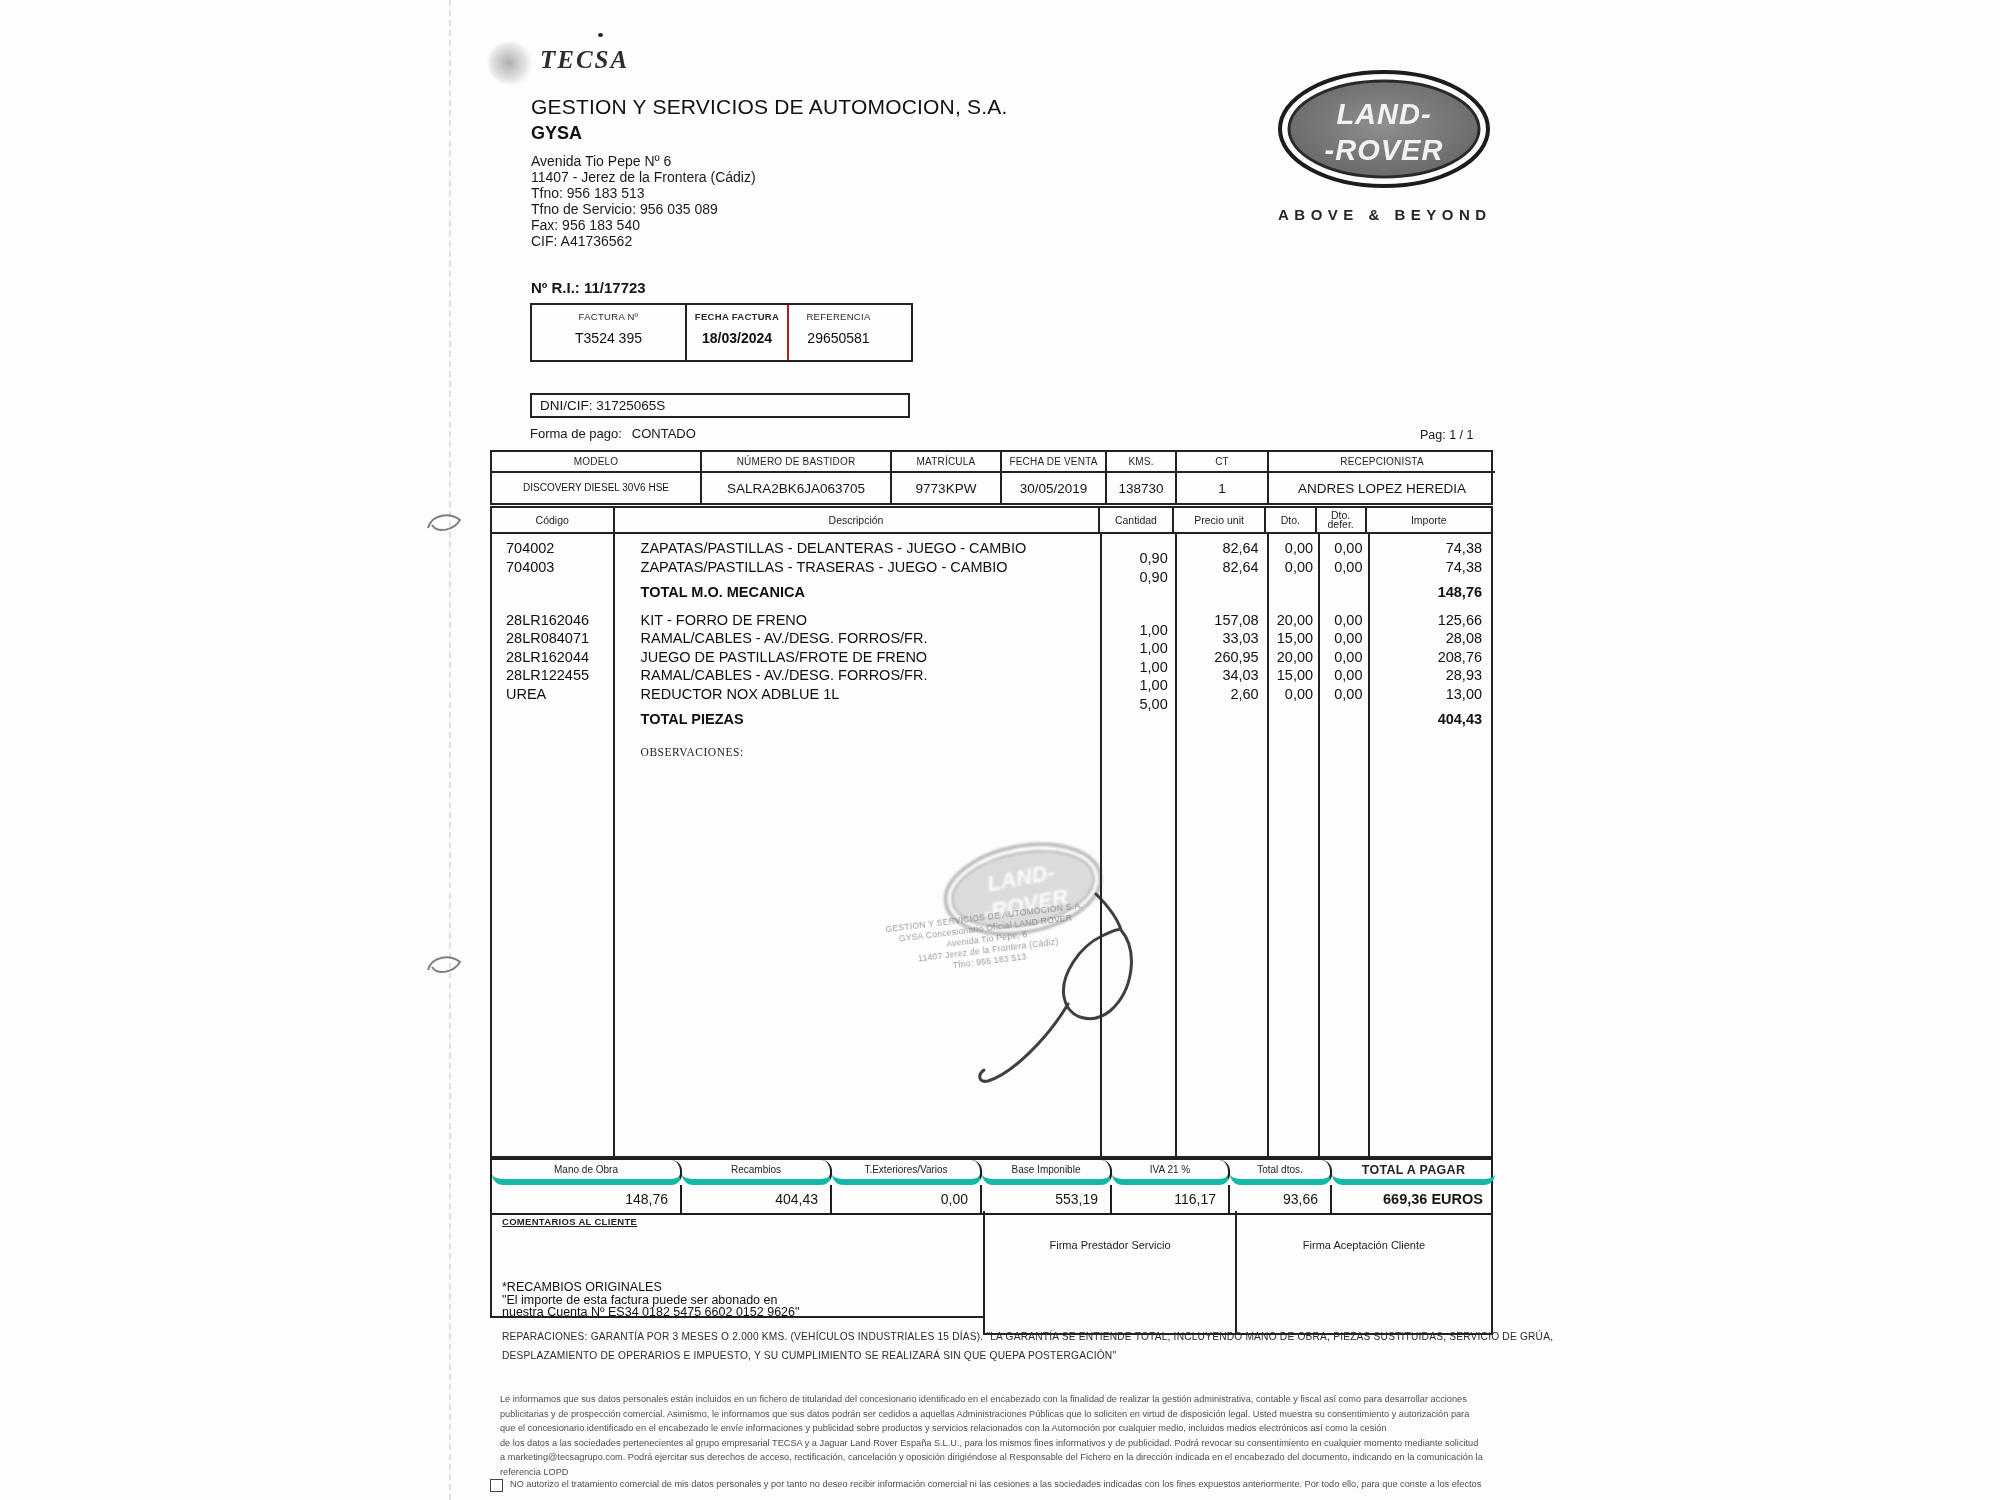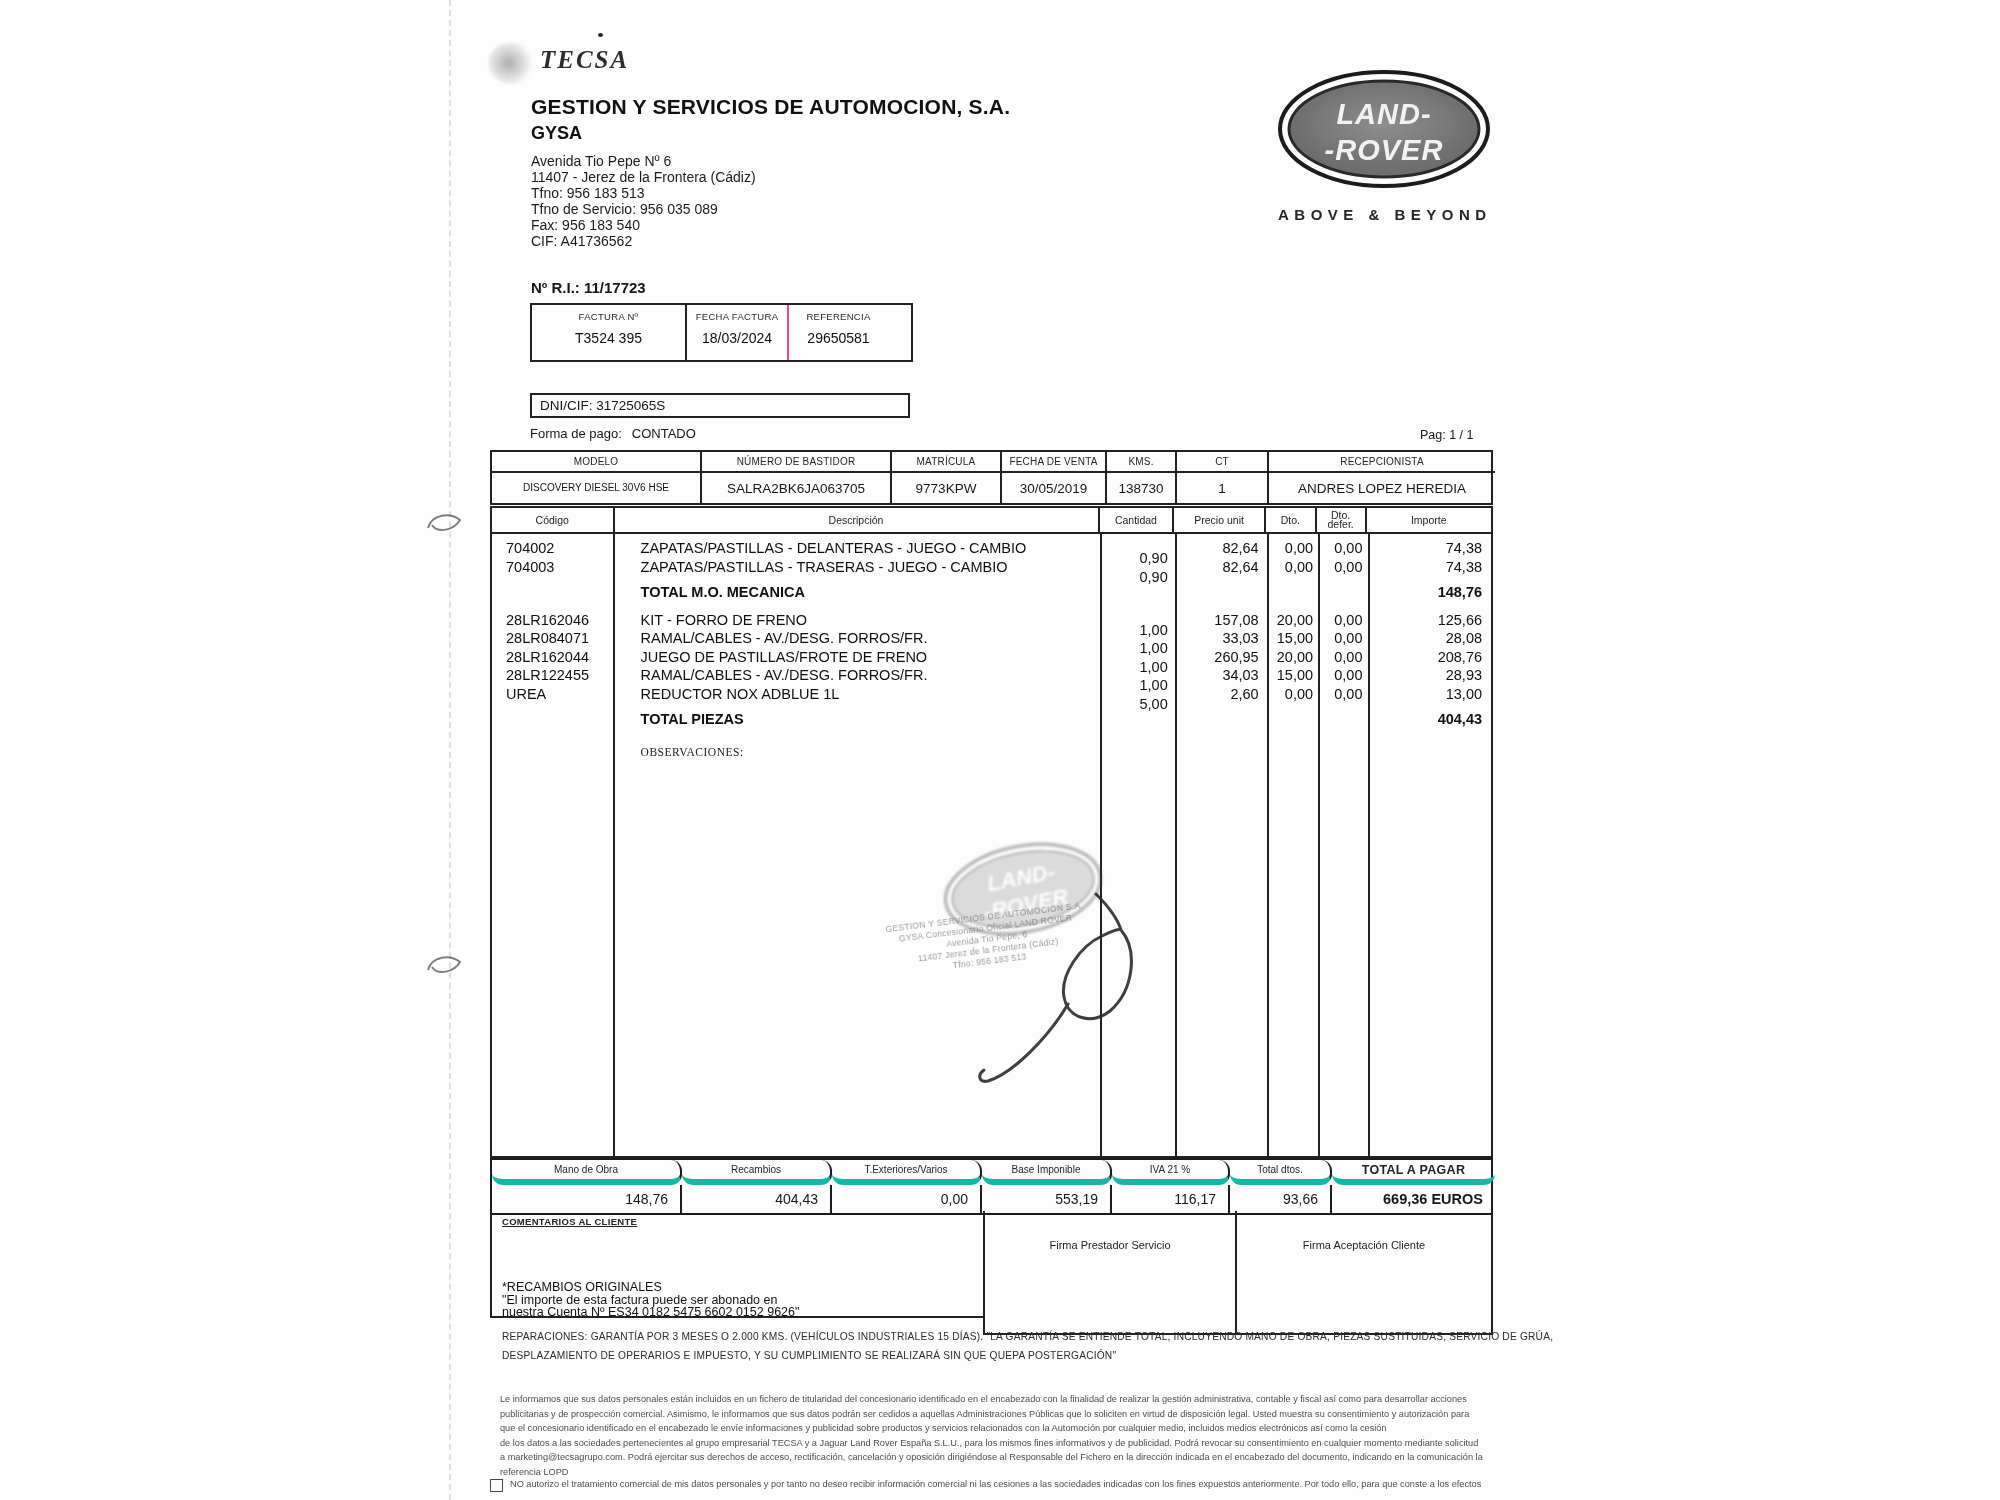--- a/index.html
+++ b/index.html
@@ -9,33 +9,33 @@
   
   .scanline{left:449px;top:0;width:0;height:1500px;border-left:2px dashed #c9c9c9;opacity:.55;}
   .dot{left:598px;top:33px;width:5px;height:4px;background:#222;border-radius:50%;}
   .swirl{opacity:.75;}
   
   .tecsa-smudge{left:488px;top:42px;width:46px;height:42px;border-radius:50%;
     background:radial-gradient(circle at 45% 50%, rgba(110,110,110,.55), rgba(170,170,170,.25) 55%, transparent 72%);
     filter:blur(1.2px);}
   .tecsa-text{left:540px;top:46px;font-family:"Liberation Serif",serif;font-style:italic;font-weight:bold;
     font-size:25px;letter-spacing:2px;color:#2d2d2d;filter:blur(.4px);}
-  .company-name{left:531px;top:95px;font-size:21px;font-weight:bold;letter-spacing:.2px;color:#111;}
+  .company-name{left:531px;top:95px;font-size:21px;font-weight:normal;letter-spacing:.2px;color:#111;}
   .company-short{left:531px;top:123px;font-size:18px;font-weight:bold;color:#111;}
   .addr{left:531px;top:153px;font-size:14px;line-height:16px;color:#1b1b1b;}
   .ri{left:531px;top:279px;font-size:15px;font-weight:bold;}
   
   .lr-logo{left:1276px;top:68px;}
   .lr-tagline{left:1278px;top:206px;width:212px;text-align:center;font-size:15px;letter-spacing:5.5px;
     color:#262626;font-weight:bold;white-space:nowrap;}
   
   .inv-box{left:530px;top:303px;width:383px;height:59px;border:2px solid #222;display:flex;box-sizing:border-box;}
   .inv-col{box-sizing:border-box;height:100%;display:flex;flex-direction:column;align-items:center;padding-top:6px;}
   .inv-col.c1{width:155px;border-right:2px solid #222;}
-  .inv-col.c2{width:102px;border-right:2px solid #ec4899;}
+  .inv-col.c2{width:102px;border-right:2px solid #b91c1c;font-weight:bold;}
   .inv-col.c3{width:99px;}
   .inv-h{font-size:9.5px;color:#2a2a2a;letter-spacing:.3px;}
   .inv-v{font-size:14px;margin-top:8px;color:#0f0f0f;}
   
   .dni-box{left:530px;top:393px;width:380px;height:25px;border:2px solid #222;box-sizing:border-box;
     display:flex;align-items:center;padding-left:8px;font-size:13.5px;}
   .forma{left:530px;top:426px;font-size:13px;}
   .forma b{font-weight:normal;margin-left:10px;}
   .pag{left:1420px;top:428px;font-size:12.5px;}
   

